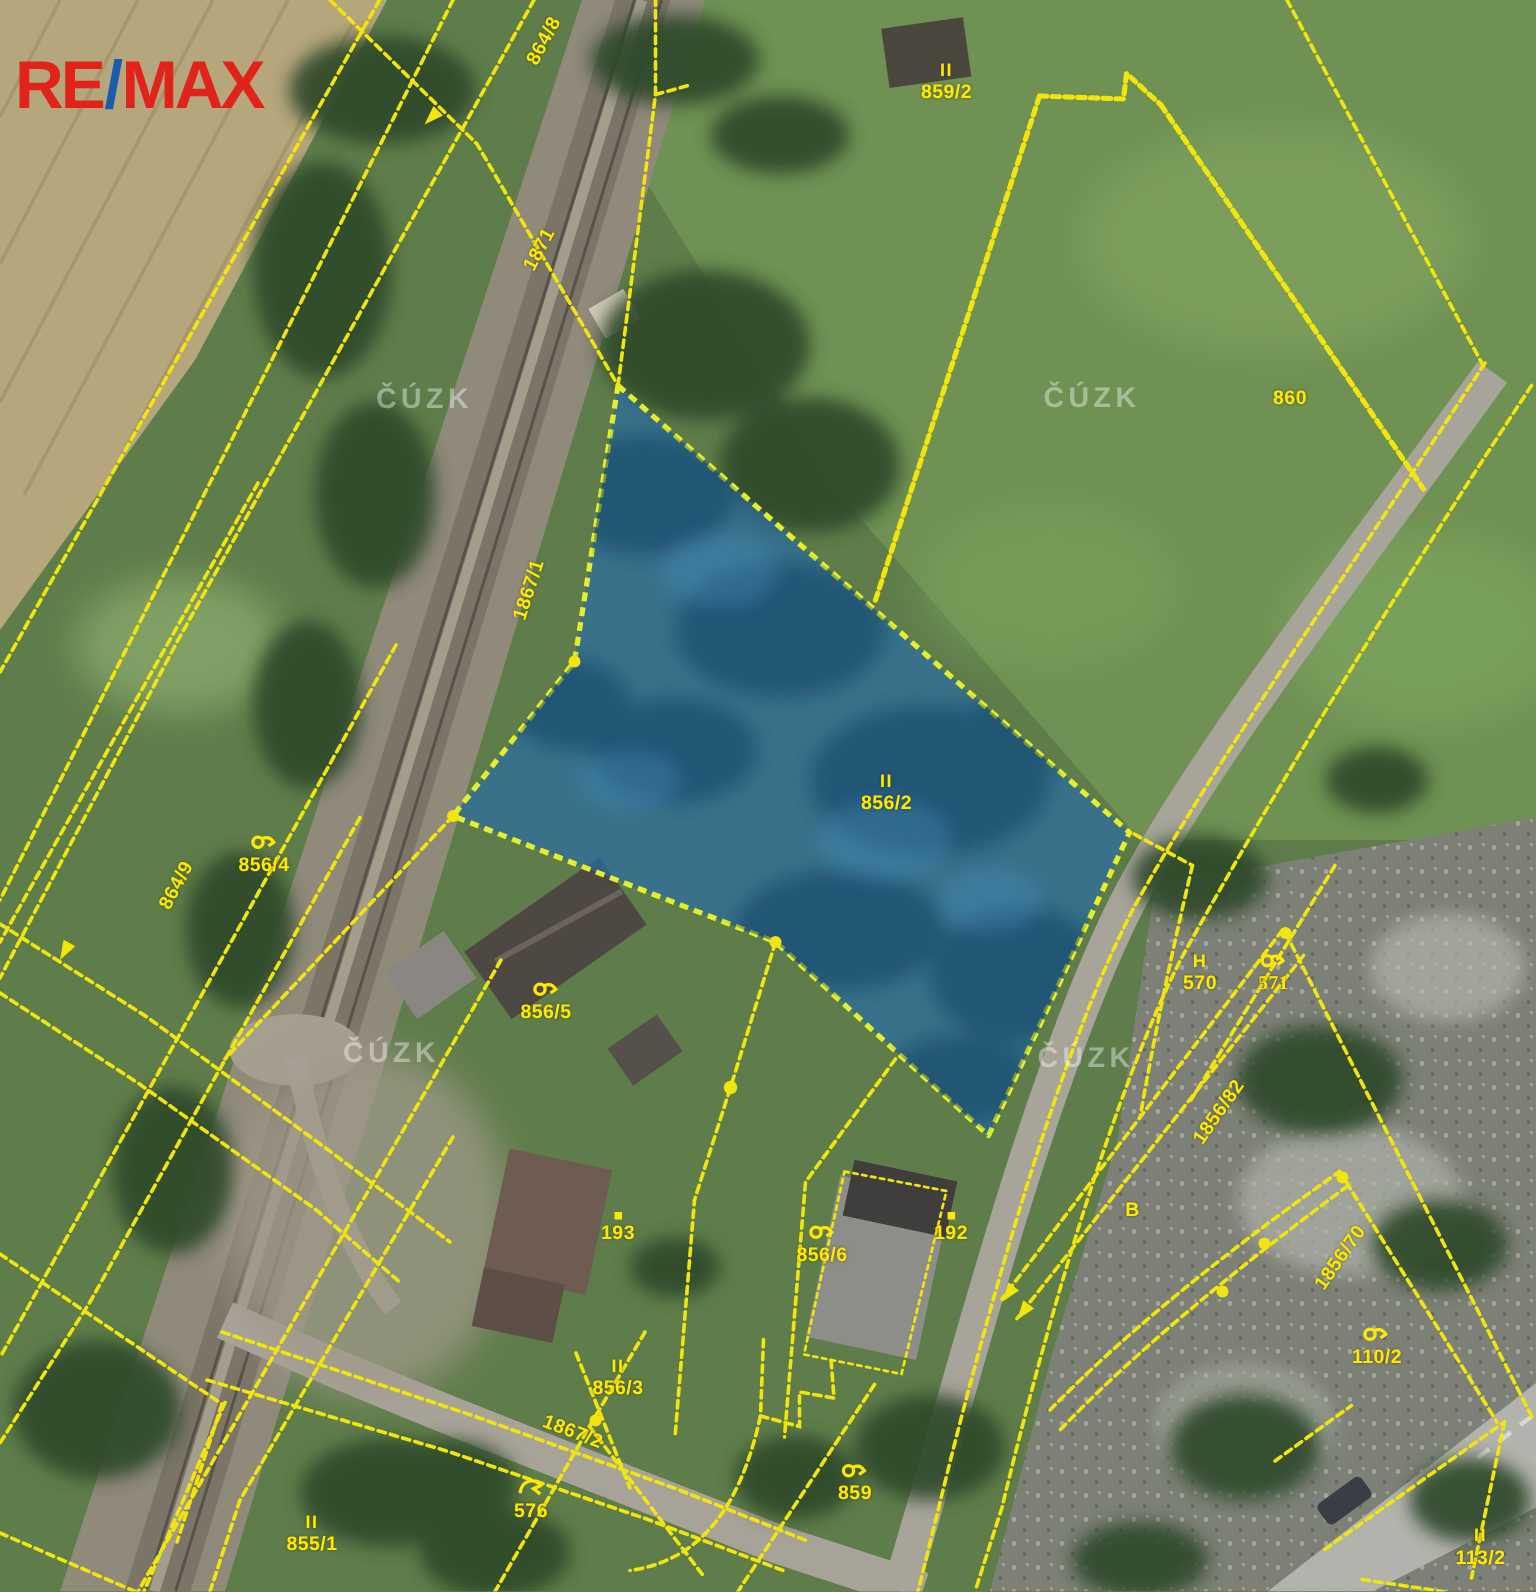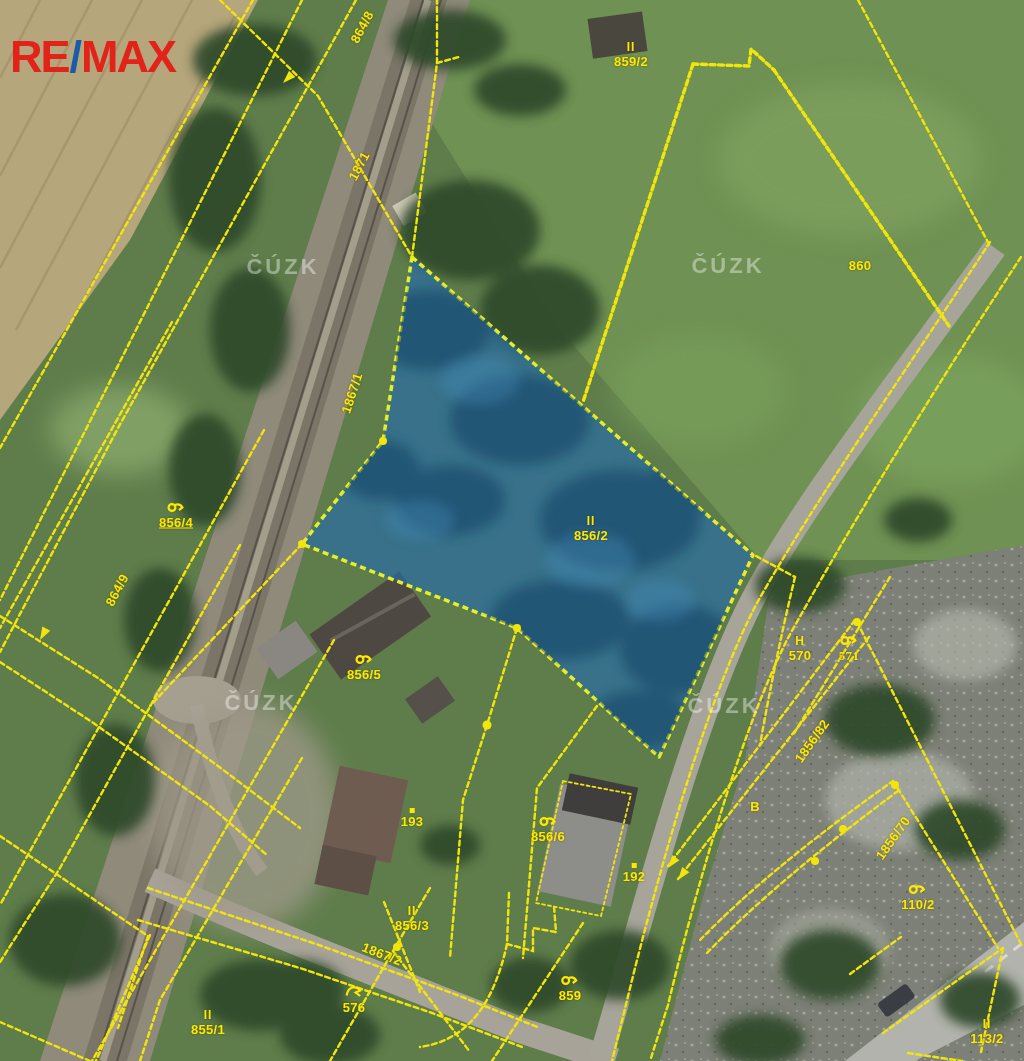--- a/index.html
+++ b/index.html
@@ -8,21 +8,21 @@
   #scene{position:absolute;left:0;top:0;}
   #label-layer{position:absolute;left:0;top:0;width:948px;height:1061px;pointer-events:none;margin-left:46px;}
   .plabel{position:absolute;display:flex;flex-direction:column;align-items:center;gap:2px;
           color:#ffe900;font-size:13px;font-weight:700;line-height:1;white-space:nowrap;
           text-shadow:0 0 2px rgba(45,45,0,.6);}
   .ptext{letter-spacing:.3px;}
   .mk-txt{font-size:12px;font-weight:900;letter-spacing:1px;}
   .mk-dot{width:5px;height:5px;background:#ffe900;display:block;}
   .mk{width:19px;height:14px;display:block;}
   .wmark{position:absolute;transform:translate(-50%,-50%);color:rgba(255,255,255,.4);
-         font-size:22px;font-weight:700;letter-spacing:3px;}
+         font-size:19px;font-weight:700;letter-spacing:3px;}
   #logo{position:absolute;left:10px;top:34px;font-size:45px;font-weight:800;
         letter-spacing:-2px;line-height:1;user-select:none;}
   #logo .red{color:#e2231a;}
   #logo .slash{color:#1b5bab;padding:0 1px;}
   .cl{fill:none;stroke:#f2e50c;stroke-width:2.4;stroke-dasharray:5 3.5;stroke-linecap:round;}
   .clthick{stroke-width:3.4;}
   .clfine{stroke-width:1.8;stroke-dasharray:3 3;}
   .hl{fill:rgba(38,108,166,.68);stroke:#e4ee2a;stroke-width:3.5;stroke-dasharray:6 4;stroke-linejoin:round;}
   .node{fill:#f2e50c;stroke:none;}
   .arrow{fill:#f2e50c;}
@@ -254,21 +254,21 @@
         <span class="mk-txt">II</span>
         <span class="ptext">859/2</span>
       </div>
       <div class="plabel" style="left: 800px; top: 265px; transform: translate(-50%, -50%); padding-left: 28px;">
         <span class="ptext">860</span>
       </div>
       <div class="plabel" style="left: 545px; top: 528px; transform: translate(-50%, -50%);">
         <span class="mk-txt">II</span>
         <span class="ptext">856/2</span>
       </div>
-      <div class="plabel" style="left: 130px; top: 514px; transform: translate(-50%, -50%); text-decoration: underline;">
+      <div class="plabel" style="left: 130px; top: 568px; transform: translate(-50%, -50%);">
         <svg class="mk" viewBox="0 0 19 14">
           <use href="#mk-scrub"></use>
         </svg>
         <span class="ptext">856/4</span>
       </div>
       <div class="plabel" style="left: 318px; top: 666px; transform: translate(-50%, -50%);">
         <svg class="mk" viewBox="0 0 19 14">
           <use href="#mk-scrub"></use>
         </svg>
         <span class="ptext">856/5</span>
@@ -276,21 +276,21 @@
       <div class="plabel" style="left: 366px; top: 818px; transform: translate(-50%, -50%);">
         <span class="mk-dot"></span>
         <span class="ptext">193</span>
       </div>
       <div class="plabel" style="left: 502px; top: 828px; transform: translate(-50%, -50%); text-align: center;">
         <svg class="mk" viewBox="0 0 19 14">
           <use href="#mk-scrub"></use>
         </svg>
         <span class="ptext">856/6</span>
       </div>
-      <div class="plabel" style="left: 588px; top: 873px; transform: translate(-50%, -50%);">
+      <div class="plabel" style="left: 588px; top: 818px; transform: translate(-50%, -50%);">
         <span class="mk-dot"></span>
         <span class="ptext">192</span>
       </div>
       <div class="plabel" style="left: 366px; top: 918px; transform: translate(-50%, -50%);">
         <span class="mk-txt">II</span>
         <span class="ptext">856/3</span>
       </div>
       <div class="plabel" style="left: 754px; top: 648px; transform: translate(-50%, -50%);">
         <span class="mk-txt">H</span>
         <span class="ptext">570</span>

